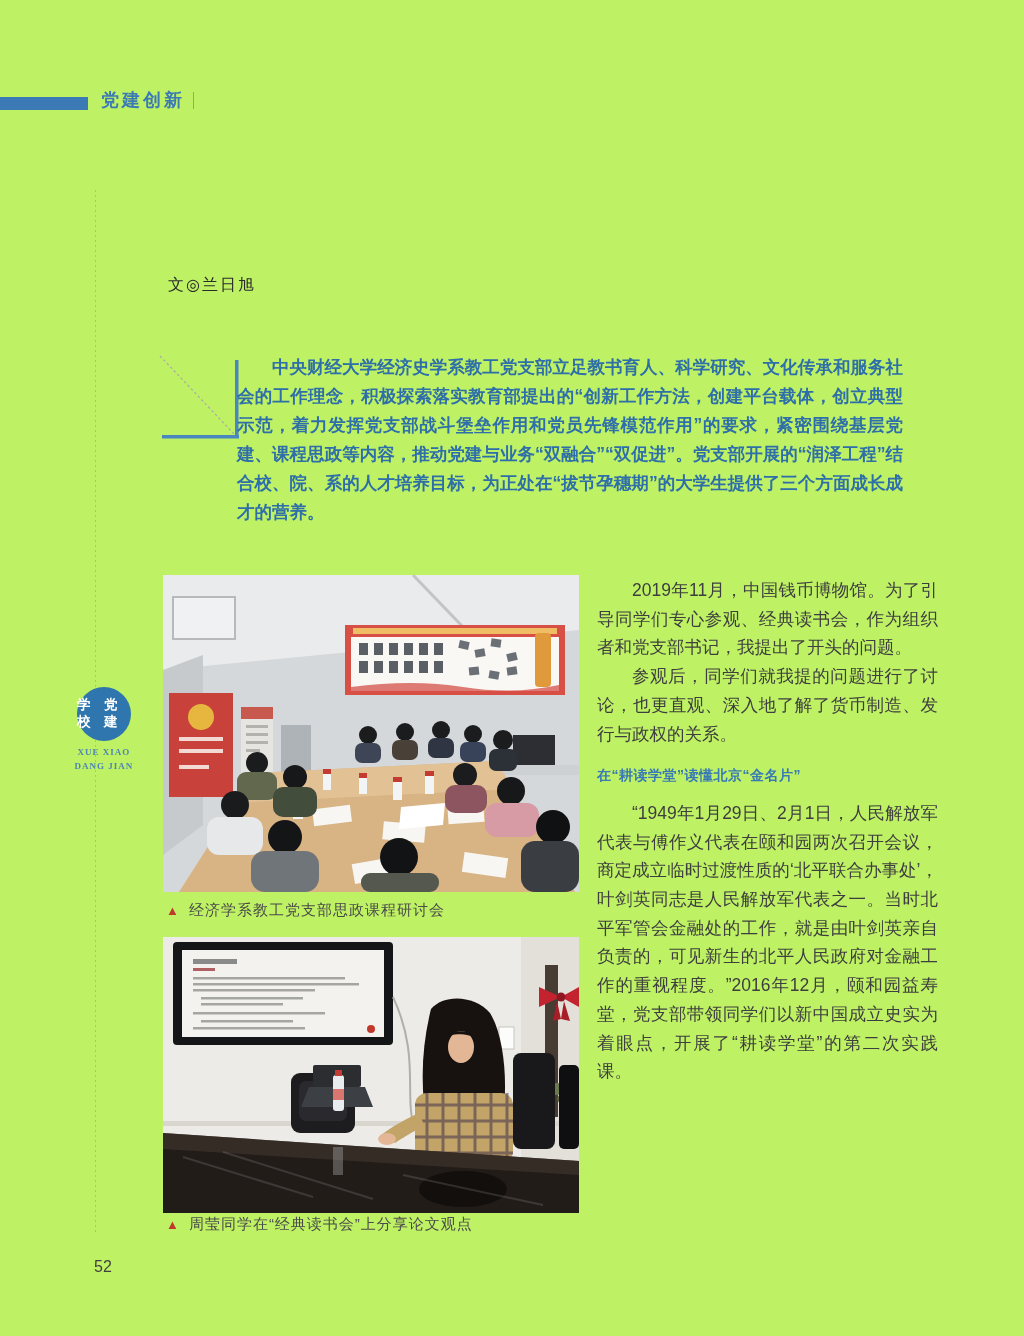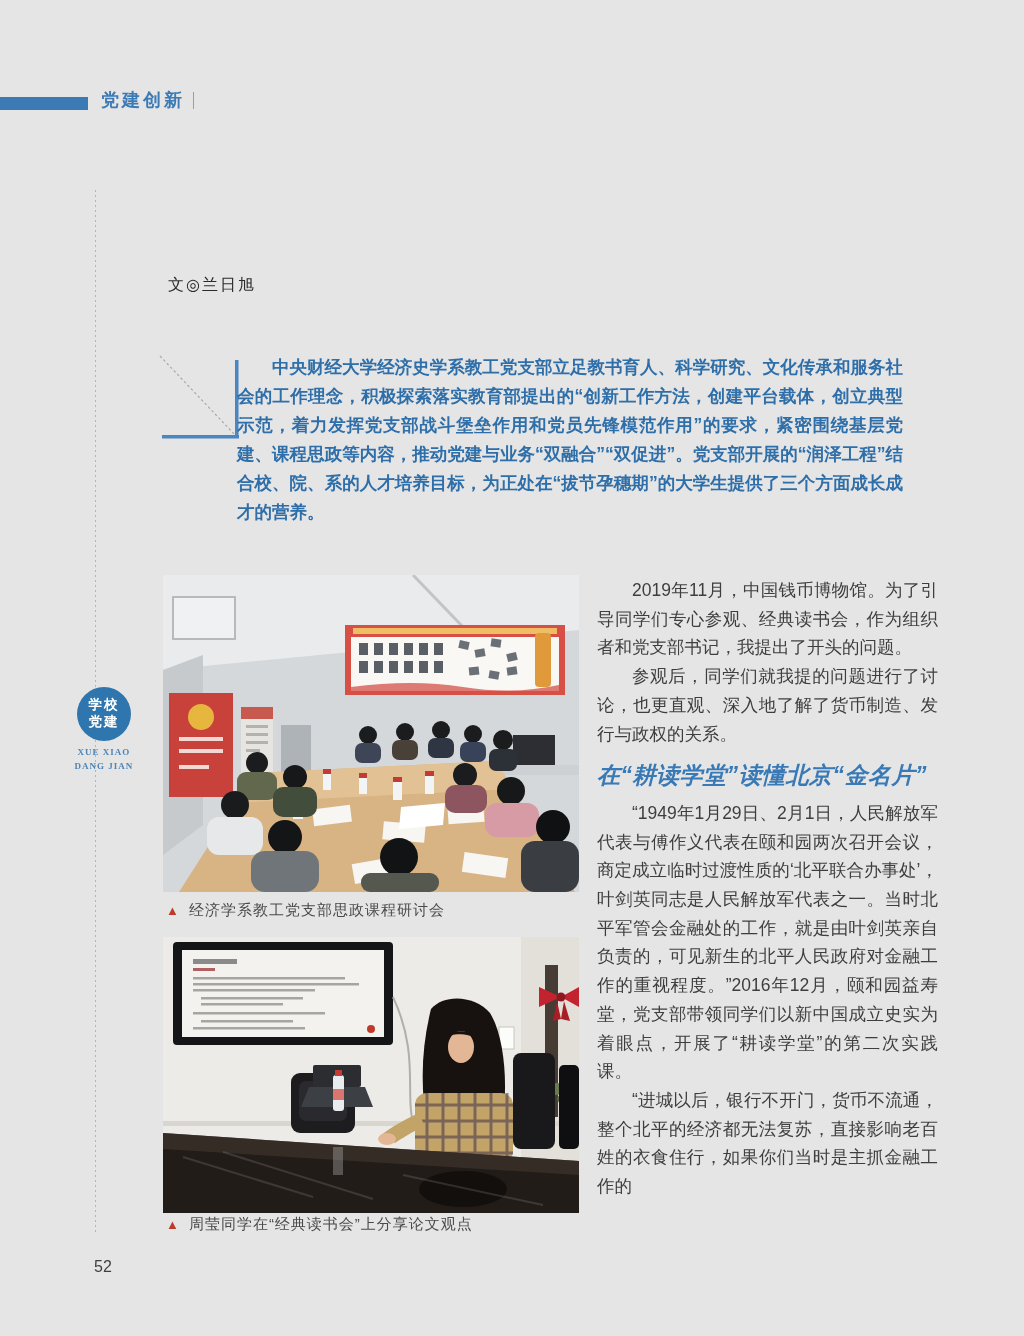--- a/index.html
+++ b/index.html
@@ -1,17 +1,17 @@
 <!DOCTYPE html>
 <html><head>
 <meta charset="utf-8">
 <style>
   html,body{margin:0;padding:0;background:#ffffff;}
   .page{
-    position:relative;width:1024px;height:1336px;background:#e5e5e5;overflow:hidden;
+    position:relative;width:1024px;height:1336px;background:#bef264;overflow:hidden;
     font-family:"Liberation Sans","DejaVu Sans",sans-serif;
   }
   
   .top-bar{position:absolute;left:0;top:97px;width:88px;height:13px;background:#3c7ab5;}
   .section-label{
     position:absolute;left:101px;top:88px;font-size:18px;font-weight:bold;color:#3c7ab5;
     letter-spacing:3px;display:flex;align-items:center;height:24px;
   }
   .section-divider{display:inline-block;width:1px;height:17px;background:#7aa6cd;margin-left:8px;}
   
@@ -39,39 +39,39 @@
   .caption{
     position:absolute;left:166px;width:420px;font-size:15px;color:#4a4a4a;
     display:flex;align-items:center;gap:9px;letter-spacing:1px;
   }
   .caption-marker{color:#c0392b;font-size:13px;line-height:1;}
   .caption1{top:901px;}
   .caption2{top:1215px;}
   
   .badge-circle{
     position:absolute;left:77px;top:687px;width:54px;height:54px;border-radius:50%;
-    background:#2e76ad;color:#ffffff;display:flex;flex-direction:column;
-    align-items:center;justify-content:center;font-size:13.5px;font-weight:bold;
+    background:#2e76ad;color:#ffffff;display:flex;flex-direction:row;
+    align-items:center;font-size:13.5px;font-weight:bold;
     line-height:1.25;letter-spacing:2px;
   }
   .badge-en{
     position:absolute;left:58px;top:746px;width:92px;text-align:center;
     font-family:"Liberation Serif","DejaVu Serif",serif;font-size:9px;color:#4d85b6;
     line-height:1.5;letter-spacing:1px;font-weight:bold;
   }
   
   .body-col{
     position:absolute;left:597px;top:576px;width:341px;
     font-size:17.5px;line-height:28.7px;color:#3e3e3e;
     text-align:justify;word-break:break-all;
   }
   .body-col p{margin:0;text-indent:2em;}
   .sub-heading{
-    margin:13px 0 9px 0;font-size:23px;font-weight:bold;color:#3879b6;
-    text-indent:0;letter-spacing:0.5px;font-style:italic;
+    margin:13px 0 9px 0;font-size:14px;font-weight:bold;color:#3879b6;
+    text-indent:0;letter-spacing:0.5px;
   }
   
   .page-number{position:absolute;left:94px;top:1258px;font-size:16px;color:#3f3f3f;}
 </style>
 </head>
 <body>
 
 <div class="page">
 
   <div class="top-bar"></div>
@@ -315,18 +315,17 @@
   <div class="caption caption2">
     <span class="caption-marker">▲</span>
     <span>周莹同学在“经典读书会”上分享论文观点</span>
   </div>
 
   <div class="body-col">
     <p>2019年11月，中国钱币博物馆。为了引导同学们专心参观、经典读书会，作为组织者和党支部书记，我提出了开头的问题。</p>
     <p>参观后，同学们就我提的问题进行了讨论，也更直观、深入地了解了货币制造、发行与政权的关系。</p>
     <h2 class="sub-heading">在“耕读学堂”读懂北京“金名片”</h2>
     <p>“1949年1月29日、2月1日，人民解放军代表与傅作义代表在颐和园两次召开会议，商定成立临时过渡性质的‘北平联合办事处’，叶剑英同志是人民解放军代表之一。当时北平军管会金融处的工作，就是由叶剑英亲自负责的，可见新生的北平人民政府对金融工作的重视程度。”2016年12月，颐和园益寿堂，党支部带领同学们以新中国成立史实为着眼点，开展了“耕读学堂”的第二次实践课。</p>
-    <p>“进城以后，银行不开门，货币不流通，整个北平的经济都无法复苏，直接影响老百姓的衣食住行，如果你们当时是主抓金融工作的</p>
   </div>
 
   <div class="page-number">52</div>
 
 </div>
 
 </body></html>

